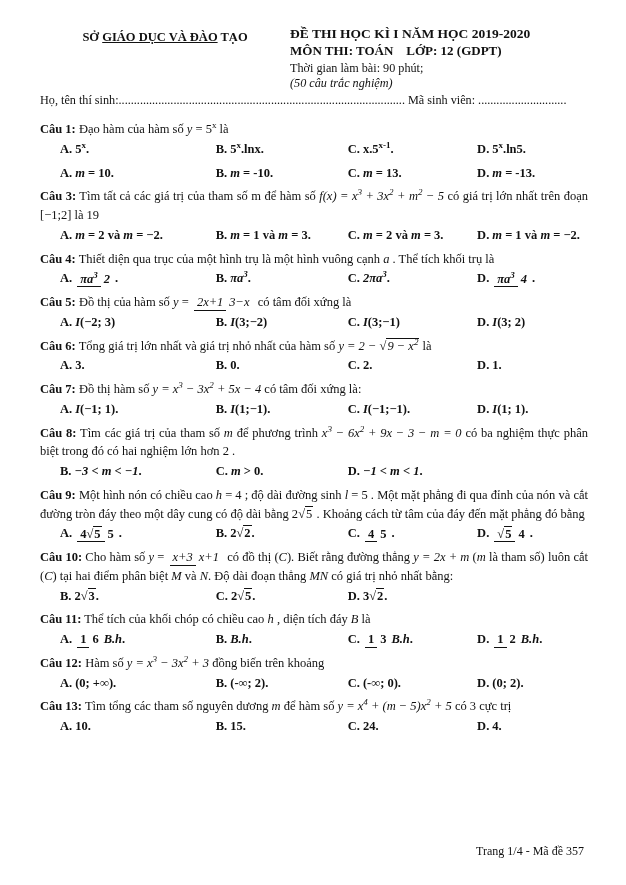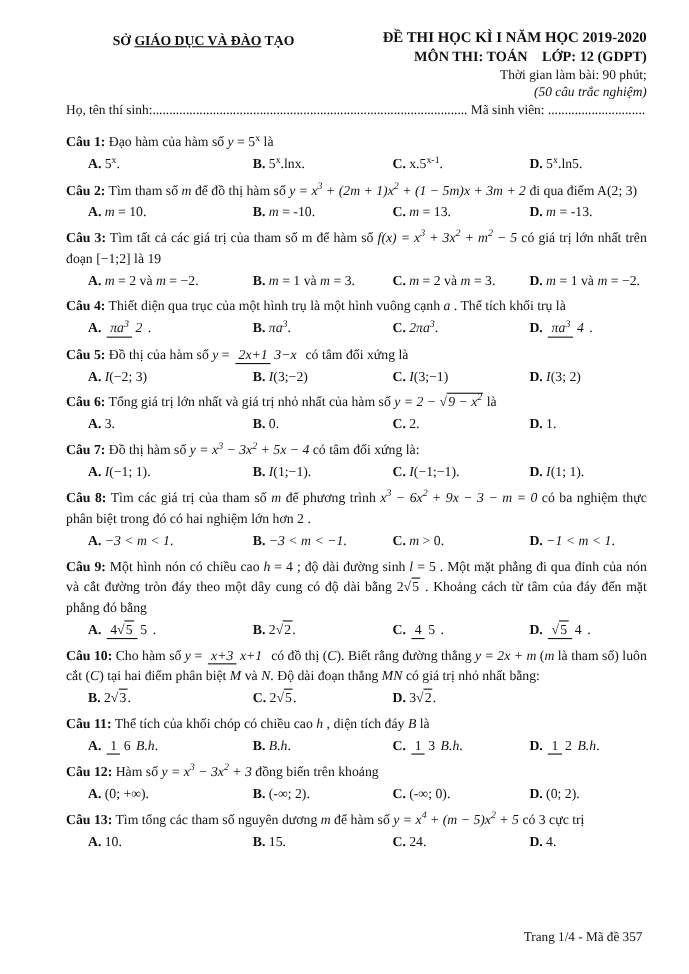--- a/index.html
+++ b/index.html
@@ -1,36 +1,36 @@
 <!DOCTYPE html>
 <html><head>
 <meta charset="utf-8">
 <style>
   html,body{margin:0;padding:0;background:#ffffff;}
   .page{
     width:626px;height:885px;background:#fff;color:#111;
     font-family:"Liberation Serif", serif;
-    box-sizing:border-box;padding:26px 38px 0 60px;
+    box-sizing:border-box;padding:26px 38px 0 40px;
     position:relative;overflow:hidden;
   }
   .header{display:flex;}
   .h-left{width:250px;font-weight:bold;font-size:12.5px;text-align:center;padding-top:4px;white-space:nowrap;}
   .h-left .u{text-decoration:underline;}
-  .h-right{flex:1;text-align:right;}
+  .h-right{flex:1;text-align:left;}
   .title{font-weight:bold;font-size:13.5px;}
   .subject{font-weight:bold;font-size:13px;white-space:pre;margin-top:1px;}
   .time{font-size:12.2px;margin-top:2px;}
   .fmt{font-style:italic;font-size:12.2px;}
   .code-row{text-align:right;margin:9px 16px 4px 0;}
   .code-box{display:inline-block;border:2px solid #000;font-weight:bold;font-size:12.5px;padding:3px 13px;}
   .student-line{font-size:12.2px;margin:2px 0 12px 0;white-space:nowrap;overflow:hidden;}
   .question{margin-bottom:5px;font-size:12.5px;line-height:1.5;}
   .q-text{text-align:justify;}
   .q-label{white-space:nowrap;}
-  .options{display:grid;grid-template-columns:29.5% 25% 24.5% 21%;padding-left:20px;align-items:center;margin-top:1px;}
+  .options{display:grid;grid-template-columns:29.5% 25% 24.5% 21%;padding-left:20px;align-items:center;margin-top:1px;font-weight:bold;}
   .option{padding-right:4px;white-space:nowrap;}
   .opt-key{margin-right:3px;}
   .frac{display:inline-flex;flex-direction:row;vertical-align:middle;text-align:center;line-height:1.15;margin:0 2px;}
   .frac .num{border-bottom:1px solid #111;padding:0 3px;}
   .frac .den{padding:0 3px;}
   sup{font-size:9px;line-height:0;}
   .sqrt{white-space:nowrap;}
   .sqrt .rad{border-top:1px solid #111;padding:0 1px;}
   .footer{position:absolute;right:42px;bottom:26px;font-size:12px;}
 </style>
@@ -61,21 +61,20 @@
       <div class="question">
         <div class="q-text"><b class="q-label">Câu 1:</b> <span>Đạo hàm của hàm số <i>y</i> = 5<sup>x</sup> là</span></div>
         <div class="options">
           <div class="option"><b class="opt-key">A.</b><span>5<sup>x</sup>.</span></div>
           <div class="option"><b class="opt-key">B.</b><span>5<sup>x</sup>.lnx.</span></div>
           <div class="option"><b class="opt-key">C.</b><span>x.5<sup>x-1</sup>.</span></div>
           <div class="option"><b class="opt-key">D.</b><span>5<sup>x</sup>.ln5.</span></div>
         </div>
       </div>
       <div class="question">
-        <div class="q-text"><b class="q-label">Câu 2:</b> <span>Tìm tham số <i>m</i> để đồ thị hàm số <i>y = x<sup>3</sup> + (2m + 1)x<sup>2</sup> + (1 − 5m)x + 3m + 2</i> đi qua điểm A(2; 3)</span></div>
         <div class="options">
           <div class="option"><b class="opt-key">A.</b><span><i>m</i> = 10.</span></div>
           <div class="option"><b class="opt-key">B.</b><span><i>m</i> = -10.</span></div>
           <div class="option"><b class="opt-key">C.</b><span><i>m</i> = 13.</span></div>
           <div class="option"><b class="opt-key">D.</b><span><i>m</i> = -13.</span></div>
         </div>
       </div>
       <div class="question">
         <div class="q-text"><b class="q-label">Câu 3:</b> <span>Tìm tất cả các giá trị của tham số m để hàm số <i>f(x) = x<sup>3</sup> + 3x<sup>2</sup> + m<sup>2</sup> − 5</i> có giá trị lớn nhất trên đoạn [−1;2] là 19</span></div>
         <div class="options">
@@ -126,21 +125,20 @@
         <div class="options">
           <div class="option"><b class="opt-key">A.</b><span><i>I</i>(−1; 1).</span></div>
           <div class="option"><b class="opt-key">B.</b><span><i>I</i>(1;−1).</span></div>
           <div class="option"><b class="opt-key">C.</b><span><i>I</i>(−1;−1).</span></div>
           <div class="option"><b class="opt-key">D.</b><span><i>I</i>(1; 1).</span></div>
         </div>
       </div>
       <div class="question">
         <div class="q-text"><b class="q-label">Câu 8:</b> <span>Tìm các giá trị của tham số <i>m</i> để phương trình <i>x<sup>3</sup> − 6x<sup>2</sup> + 9x − 3 − m = 0</i> có ba nghiệm thực phân biệt trong đó có hai nghiệm lớn hơn 2 .</span></div>
         <div class="options">
-          <div class="option"><b class="opt-key">A.</b><span><i>−3 &lt; m &lt; 1</i>.</span></div>
           <div class="option"><b class="opt-key">B.</b><span><i>−3 &lt; m &lt; −1</i>.</span></div>
           <div class="option"><b class="opt-key">C.</b><span><i>m</i> &gt; 0.</span></div>
           <div class="option"><b class="opt-key">D.</b><span><i>−1 &lt; m &lt; 1</i>.</span></div>
         </div>
       </div>
       <div class="question">
         <div class="q-text"><b class="q-label">Câu 9:</b> <span>Một hình nón có chiều cao <i>h</i> = 4 ; độ dài đường sinh <i>l</i> = 5 . Một mặt phẳng đi qua đỉnh của nón và cắt đường tròn đáy theo một dây cung có độ dài bằng 2<span class="sqrt"><span>√</span><span class="rad">5</span></span> . Khoảng cách từ tâm của đáy đến mặt phẳng đó bằng</span></div>
         <div class="options">
           <div class="option"><b class="opt-key">A.</b><span><span class="frac">
                 <span class="num">4<span class="sqrt"><span>√</span><span class="rad">5</span></span></span>

